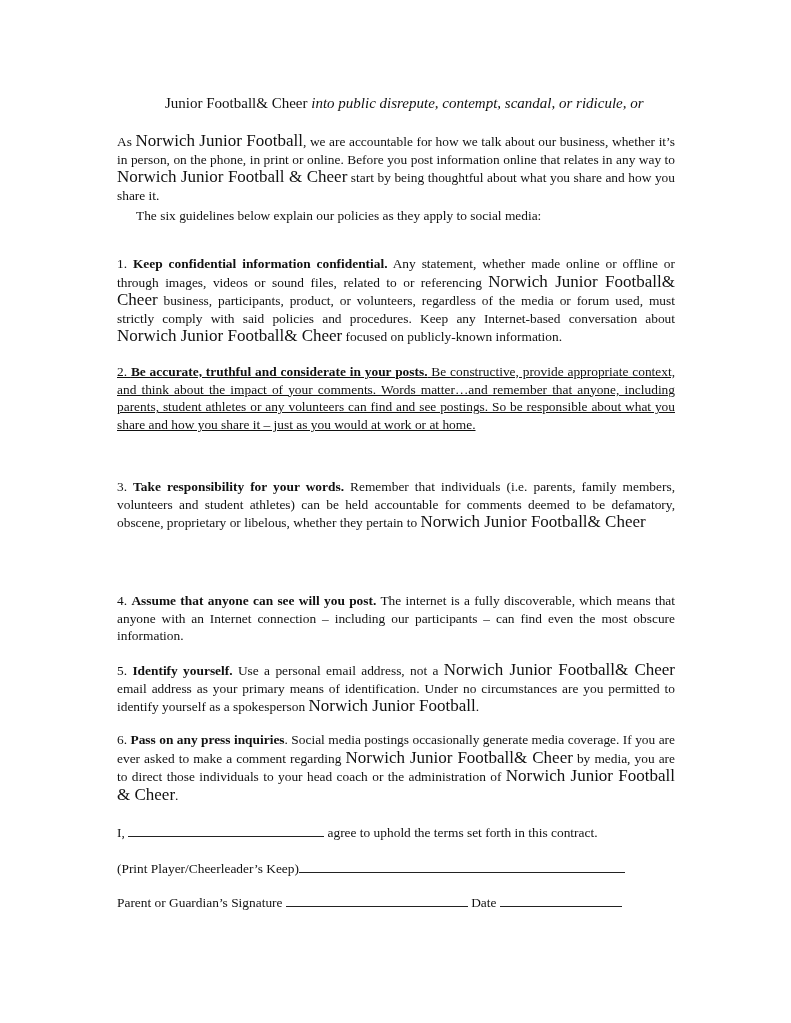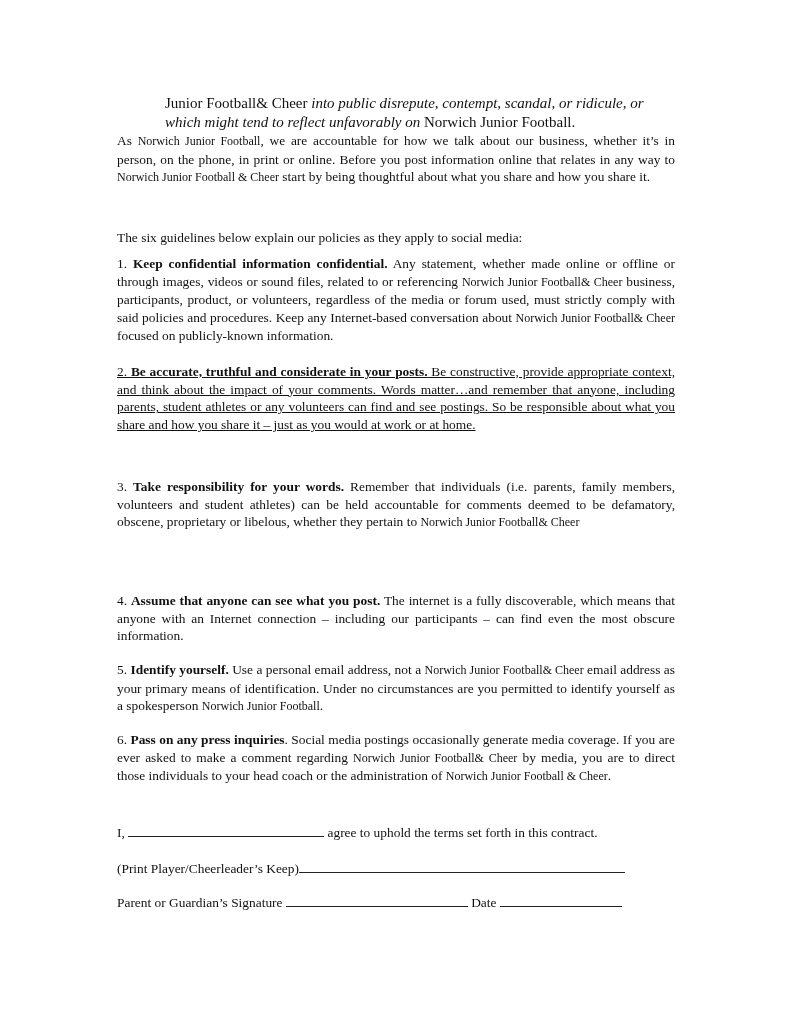--- a/index.html
+++ b/index.html
@@ -1,59 +1,58 @@
 <!DOCTYPE html>
 <html><head>
   <meta charset="utf-8">
   <style>
     html, body { margin: 0; padding: 0; background: #ffffff; }
     body { width: 791px; height: 1023px; position: relative; overflow: hidden;
            font-family: "Liberation Serif", "DejaVu Serif", serif; color: #111111; }
     .page { position: absolute; left: 117px; top: 0; width: 558px; }
     .p { font-size: 13.4px; line-height: 17.6px; text-align: justify; margin: 0; }
     .p.left { text-align: left; }
-    .big { font-size: 12px; }
+    .big { font-size: 17px; }
     .b { font-weight: bold; }
     .i { font-style: italic; }
     .indent { margin-left: 48px; font-size: 15px; line-height: 18.5px; }
     .blk { position: absolute; left: 0; width: 558px; }
     .line { display: inline-block; border-bottom: 1px solid #222; height: 12px; vertical-align: baseline; }
   </style>
 </head>
 <body>
 
 <div class="page">
 
   <div class="blk" style="top:94px;">
     <p class="p indent" style="text-align:justify;"><span>Junior Football&amp; Cheer </span><span class="i">into public disrepute, contempt, scandal, or ridicule, or</span></p>
-    <p class="p indent left"><span class="i">which might tend to reflect unfavorably on </span><span>Norwich Junior Football.</span></p>
   </div>
 
   <div class="blk" style="top:132px;">
     <p class="p"><span>As </span><span class="big">Norwich Junior Football</span><span>, we are accountable for how we talk about our business, whether it’s in person, on the phone, in print or online. Before you post information online that relates in any way to </span><span class="big">Norwich Junior Football &amp; Cheer</span><span> start by being thoughtful about what you share and how you share it.</span></p>
   </div>
 
-  <div class="blk" style="top:229px;">
+  <div class="blk" style="top:207px;margin-left:19px;">
     <p class="p">The six guidelines below explain our policies as they apply to social media:</p>
   </div>
 
   <div class="blk" style="top:255px;">
     <p class="p"><span>1. </span><span class="b">Keep confidential information confidential.</span><span> Any statement, whether made online or offline or through images, videos or sound files, related to or referencing </span><span class="big">Norwich Junior Football&amp; Cheer</span><span> business, participants, product, or volunteers, regardless of the media or forum used, must strictly comply with said policies and procedures. Keep any Internet-based conversation about </span><span class="big">Norwich Junior Football&amp; Cheer</span><span> focused on publicly-known information.</span></p>
   </div>
 
   <div class="blk" style="top:363px;text-decoration:underline;">
     <p class="p"><span>2. </span><span class="b">Be accurate, truthful and considerate in your posts.</span><span> Be constructive, provide appropriate context, and think about the impact of your comments. Words matter…and remember that anyone, including parents, student athletes or any volunteers can find and see postings. So be responsible about what you share and how you share it – just as you would at work or at home.</span></p>
   </div>
 
   <div class="blk" style="top:466px;margin-top:12px;">
     <p class="p"><span>3. </span><span class="b">Take responsibility for your words.</span><span> Remember that individuals (i.e. parents, family members, volunteers and student athletes) can be held accountable for comments deemed to be defamatory, obscene, proprietary or libelous, whether they pertain to </span><span class="big">Norwich Junior Football&amp; Cheer</span></p>
   </div>
 
   <div class="blk" style="top:592px;">
-    <p class="p"><span>4. </span><span class="b">Assume that anyone can see what you post.</span><span> The internet is a fully discoverable, which means that anyone with an Internet connection – including our participants – can find even the most obscure information.</span></p>
+    <p class="p"><span>4. </span><span class="b">Assume that anyone can see will you post.</span><span> The internet is a fully discoverable, which means that anyone with an Internet connection – including our participants – can find even the most obscure information.</span></p>
   </div>
 
   <div class="blk" style="top:661px;">
     <p class="p"><span>5. </span><span class="b">Identify yourself.</span><span> Use a personal email address, not a </span><span class="big">Norwich Junior Football&amp; Cheer</span><span> email address as your primary means of identification. Under no circumstances are you permitted to identify yourself as a spokesperson </span><span class="big">Norwich Junior Football</span><span>.</span></p>
   </div>
 
   <div class="blk" style="top:731px;">
     <p class="p"><span>6. </span><span class="b">Pass on any press inquiries</span><span>. Social media postings occasionally generate media coverage. If you are ever asked to make a comment regarding </span><span class="big">Norwich Junior Football&amp; Cheer</span><span> by media, you are to direct those individuals to your head coach or the administration of </span><span class="big">Norwich Junior Football &amp; Cheer</span><span>.</span></p>
   </div>
 

